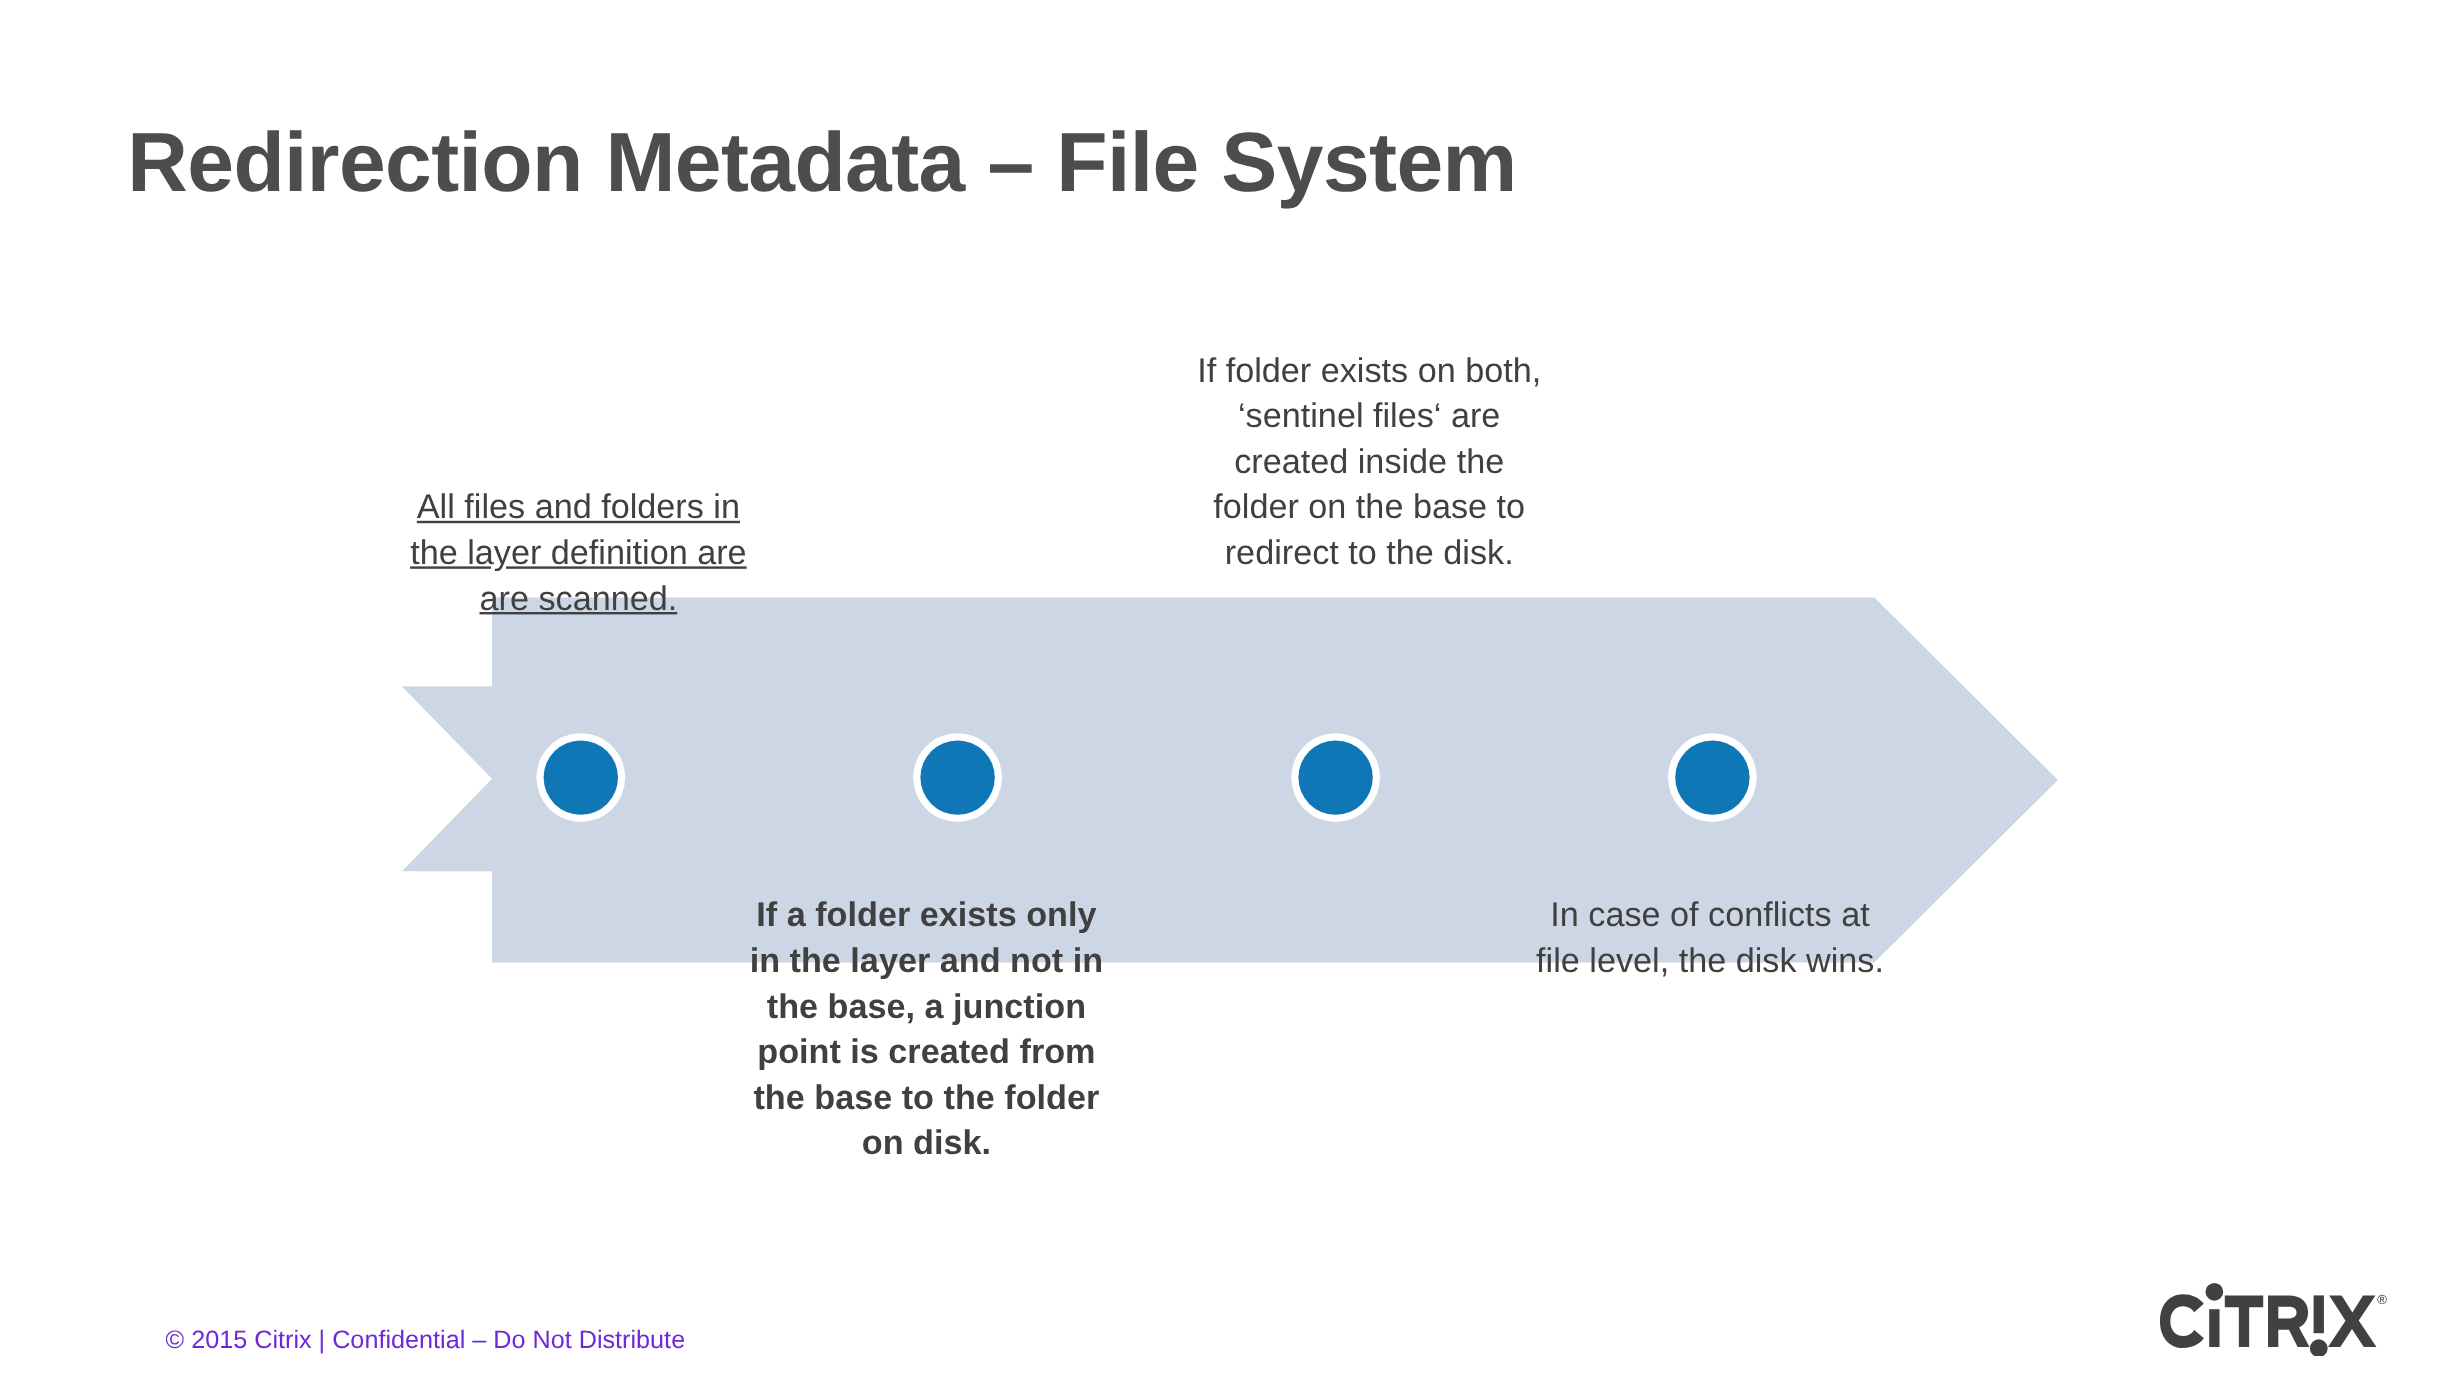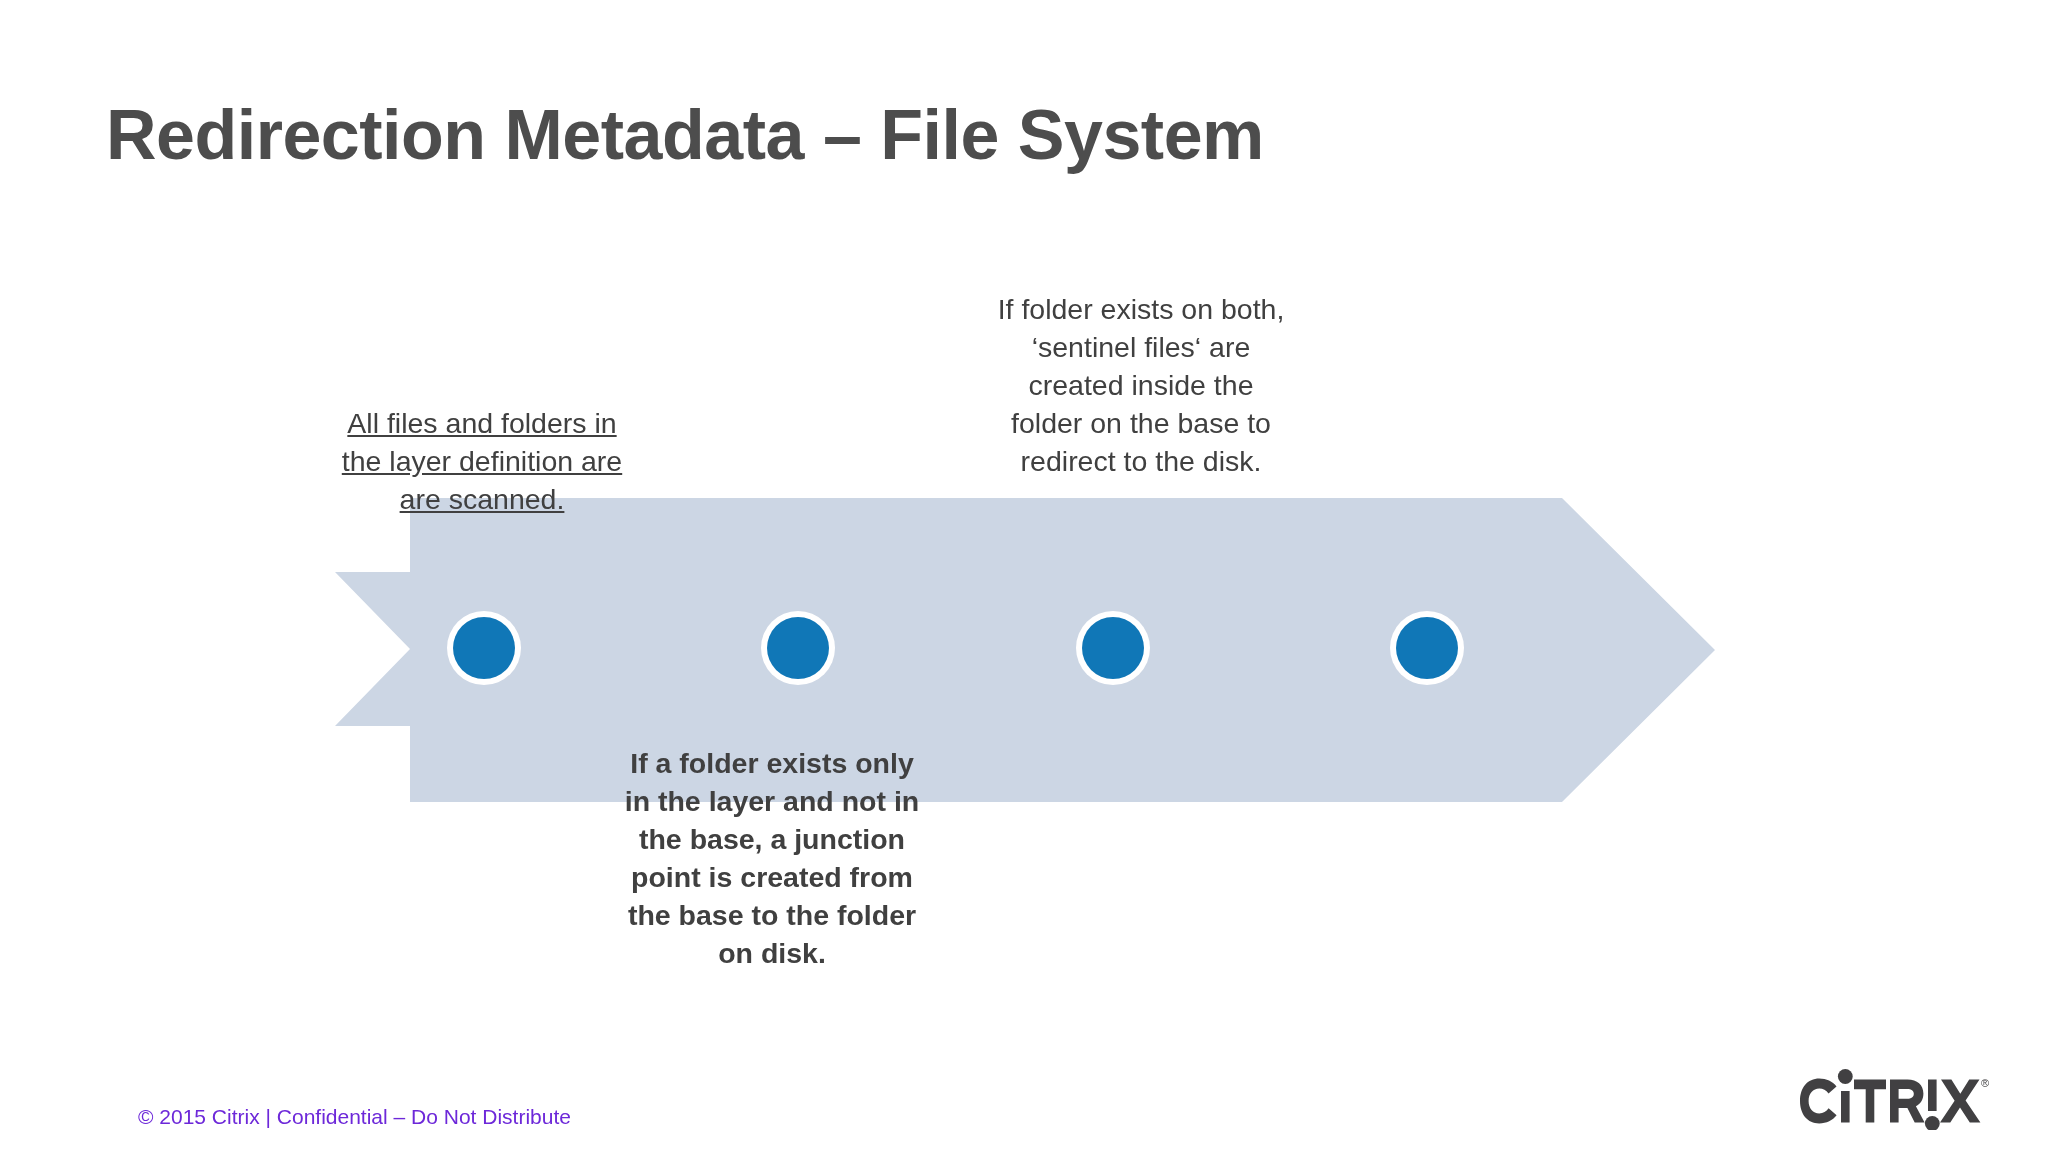--- a/index.html
+++ b/index.html
@@ -160,20 +160,21 @@
   <div class="milestone" id="milestone-4">
     <div class="dot"></div>
   </div>
 
   <div class="caption" id="caption-1">All files and folders in the layer definition are are scanned.</div>
 
   <div class="caption" id="caption-2">If a folder exists only in the layer and not in the base, a junction point is created from the base to the folder on disk.</div>
 
   <div class="caption" id="caption-3">If folder exists on both, ‘sentinel files‘ are created inside the folder on the base to redirect to the disk.</div>
 
+  <div class="caption" id="caption-4">In case of conflicts at file level, the disk wins.</div>
 
   <div id="footer-note">© 2015 Citrix | Confidential – Do Not Distribute</div>
 
   <div id="citrix-logo">
     <svg viewBox="0 0 190 68" xmlns="http://www.w3.org/2000/svg" aria-hidden="true">
       <g fill="#414042">
 
         <path d="M36.5 24.5 L28.5 31.5 C26.2 28.3 23.0 26.6 19.3 26.6 C13.0 26.6 8.6 31.6 8.6 39.0 C8.6 46.4 13.0 51.4 19.3 51.4 C23.1 51.4 26.3 49.6 28.6 46.3 L36.6 53.3 C32.6 58.5 26.6 61.4 19.2 61.4 C7.6 61.4 0 52.3 0 39.0 C0 25.7 7.6 16.6 19.2 16.6 C26.5 16.6 32.5 19.4 36.5 24.5 Z"></path>
 
         <rect x="41" y="29" width="8.6" height="31.5"></rect>

